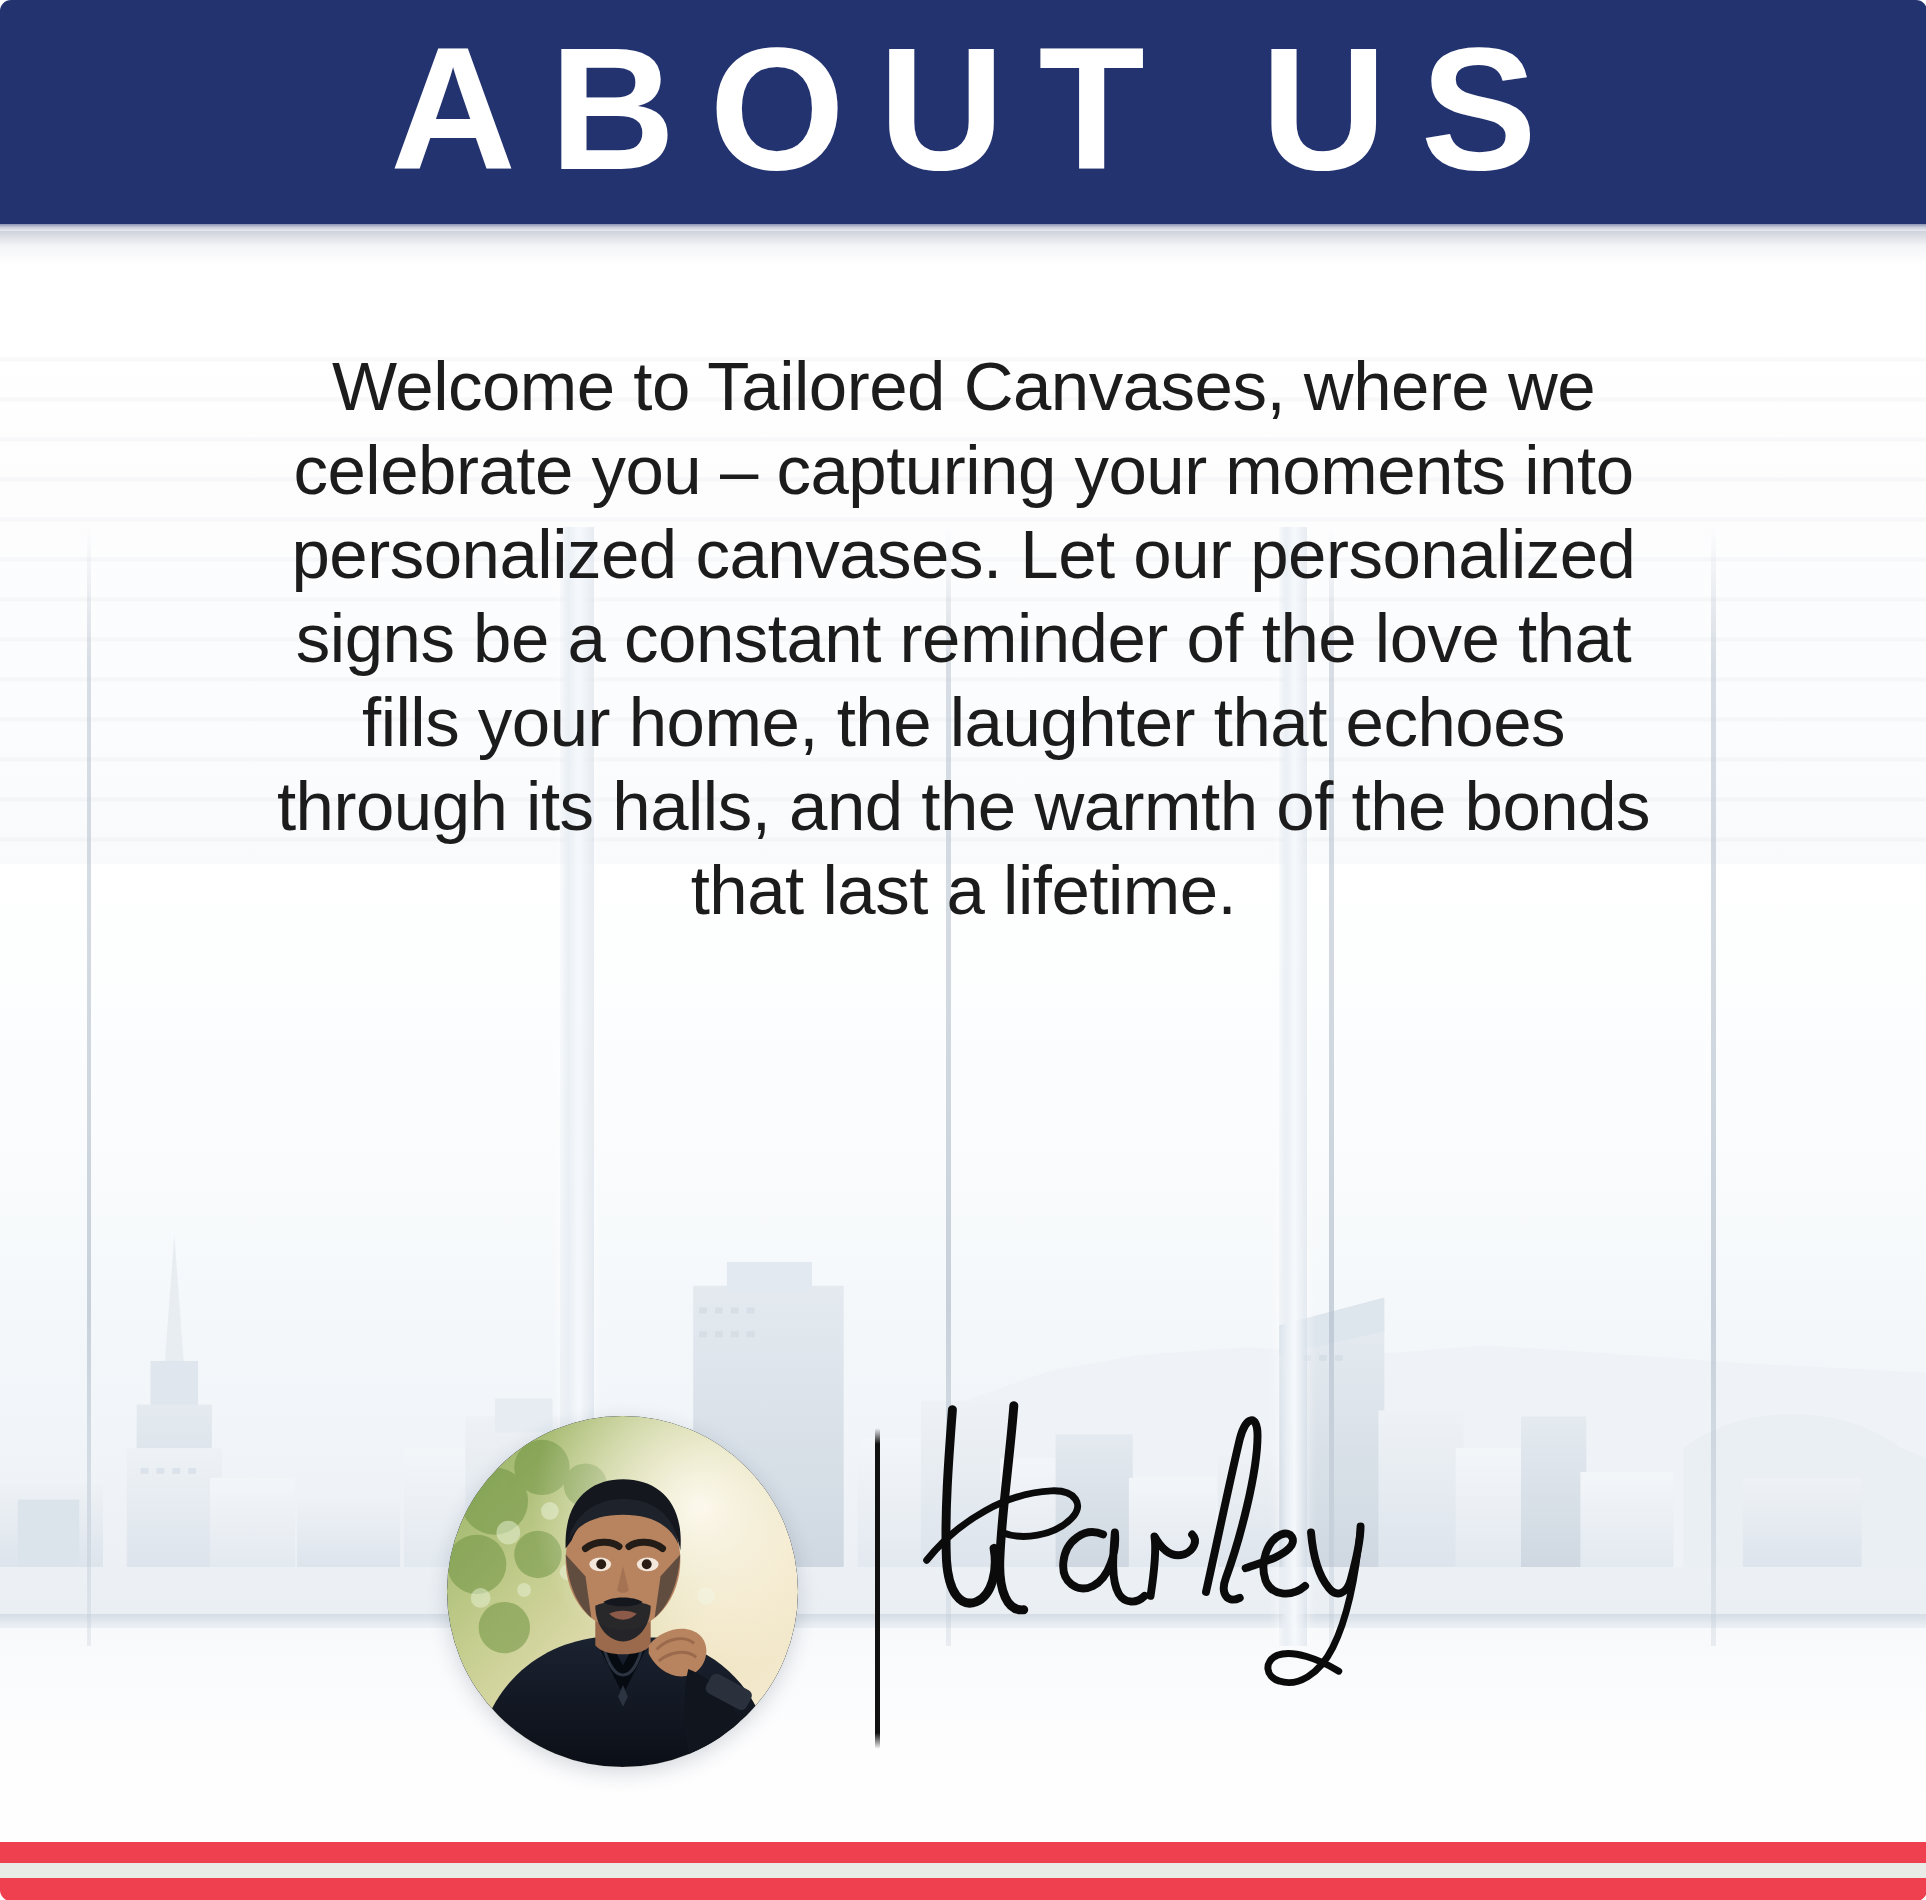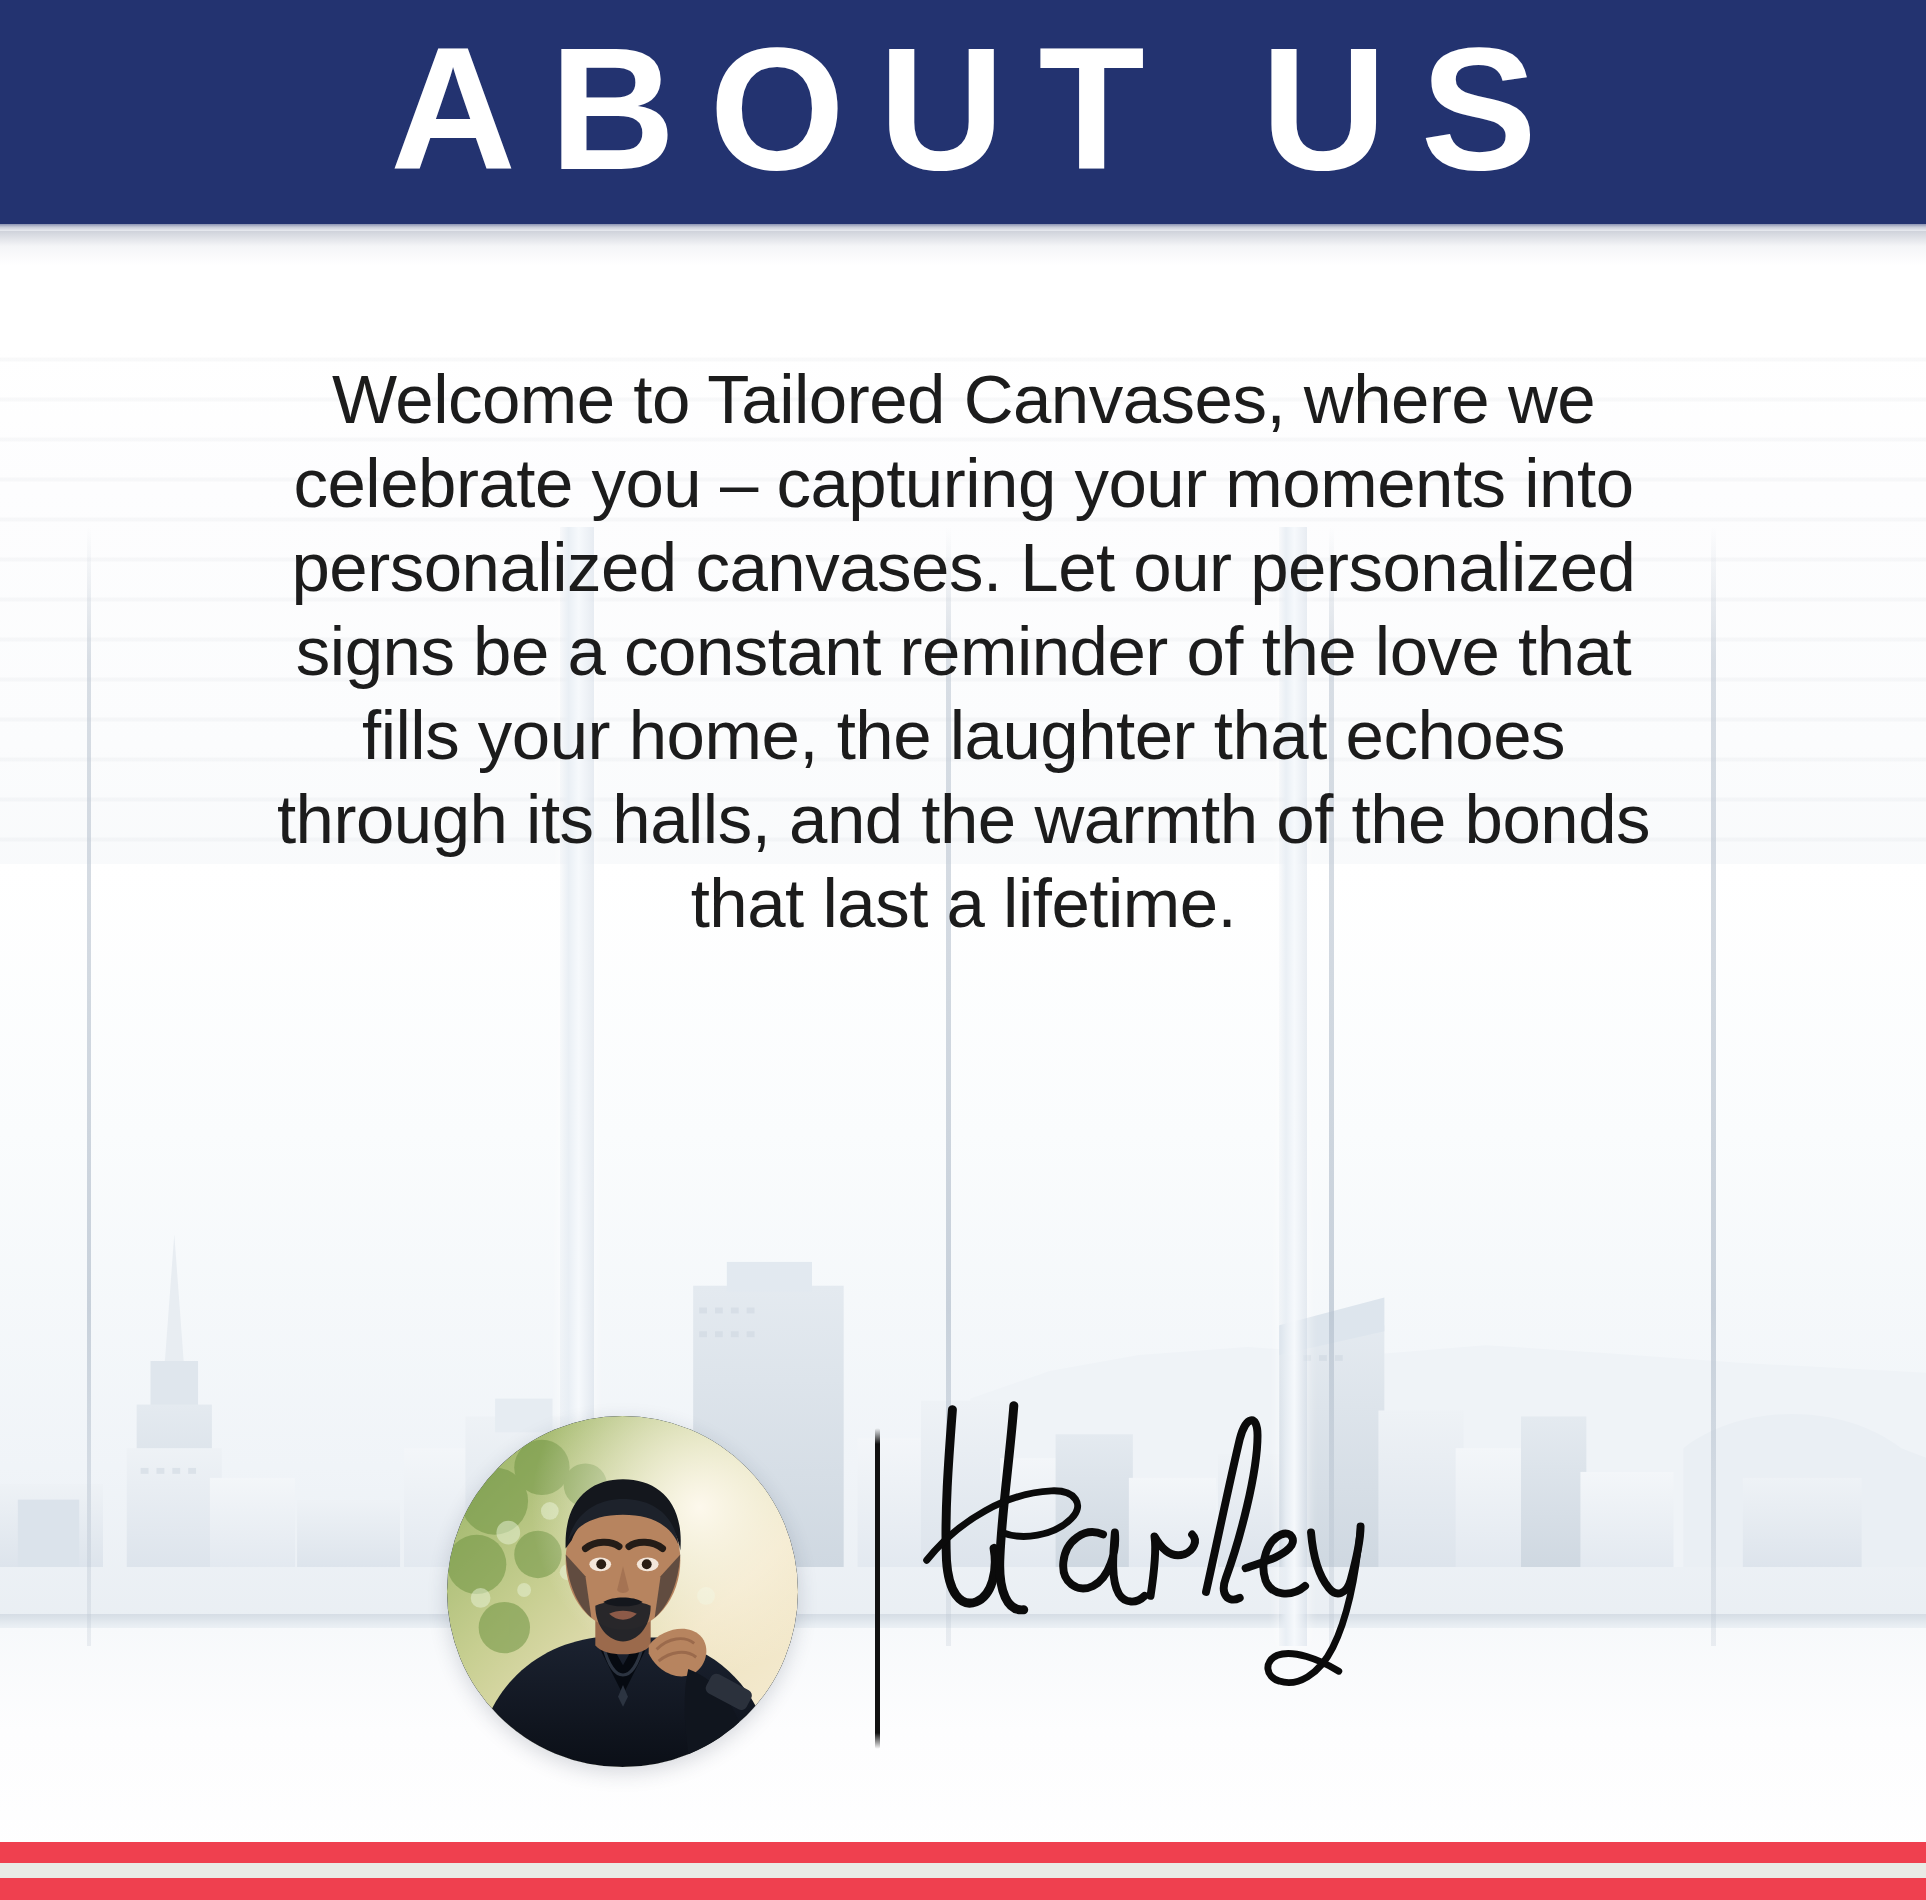--- a/index.html
+++ b/index.html
@@ -10,20 +10,21 @@
   body {
     font-family: "Liberation Sans", sans-serif;
   }
 
   #page {
     position: relative;
     width: 1927px;
     height: 1901px;
     overflow: hidden;
     background: #ffffff;
+    border-radius: 11px;
   }
 
   
   .photo-layer {
     position: absolute;
     left: 0;
     top: 230px;
     width: 1927px;
     height: 1671px;
     overflow: hidden;
@@ -180,21 +181,21 @@
       rgba(190,196,210,.16) 45%,
       rgba(255,255,255,0) 100%);
     pointer-events: none;
   }
 
   
   .copy {
     position: absolute;
     left: 50%;
     transform: translateX(-50%);
-    top: 358px;
+    top: 345px;
     width: 1416px;
     text-align: center;
     color: #1c1c1c;
     font-family: "Liberation Sans", sans-serif;
     font-size: 69px;
     line-height: 84px;
     letter-spacing: -0.5px;
   }
   .copy p { margin: 0; }
   .copy .spacer { height: 84px; }

